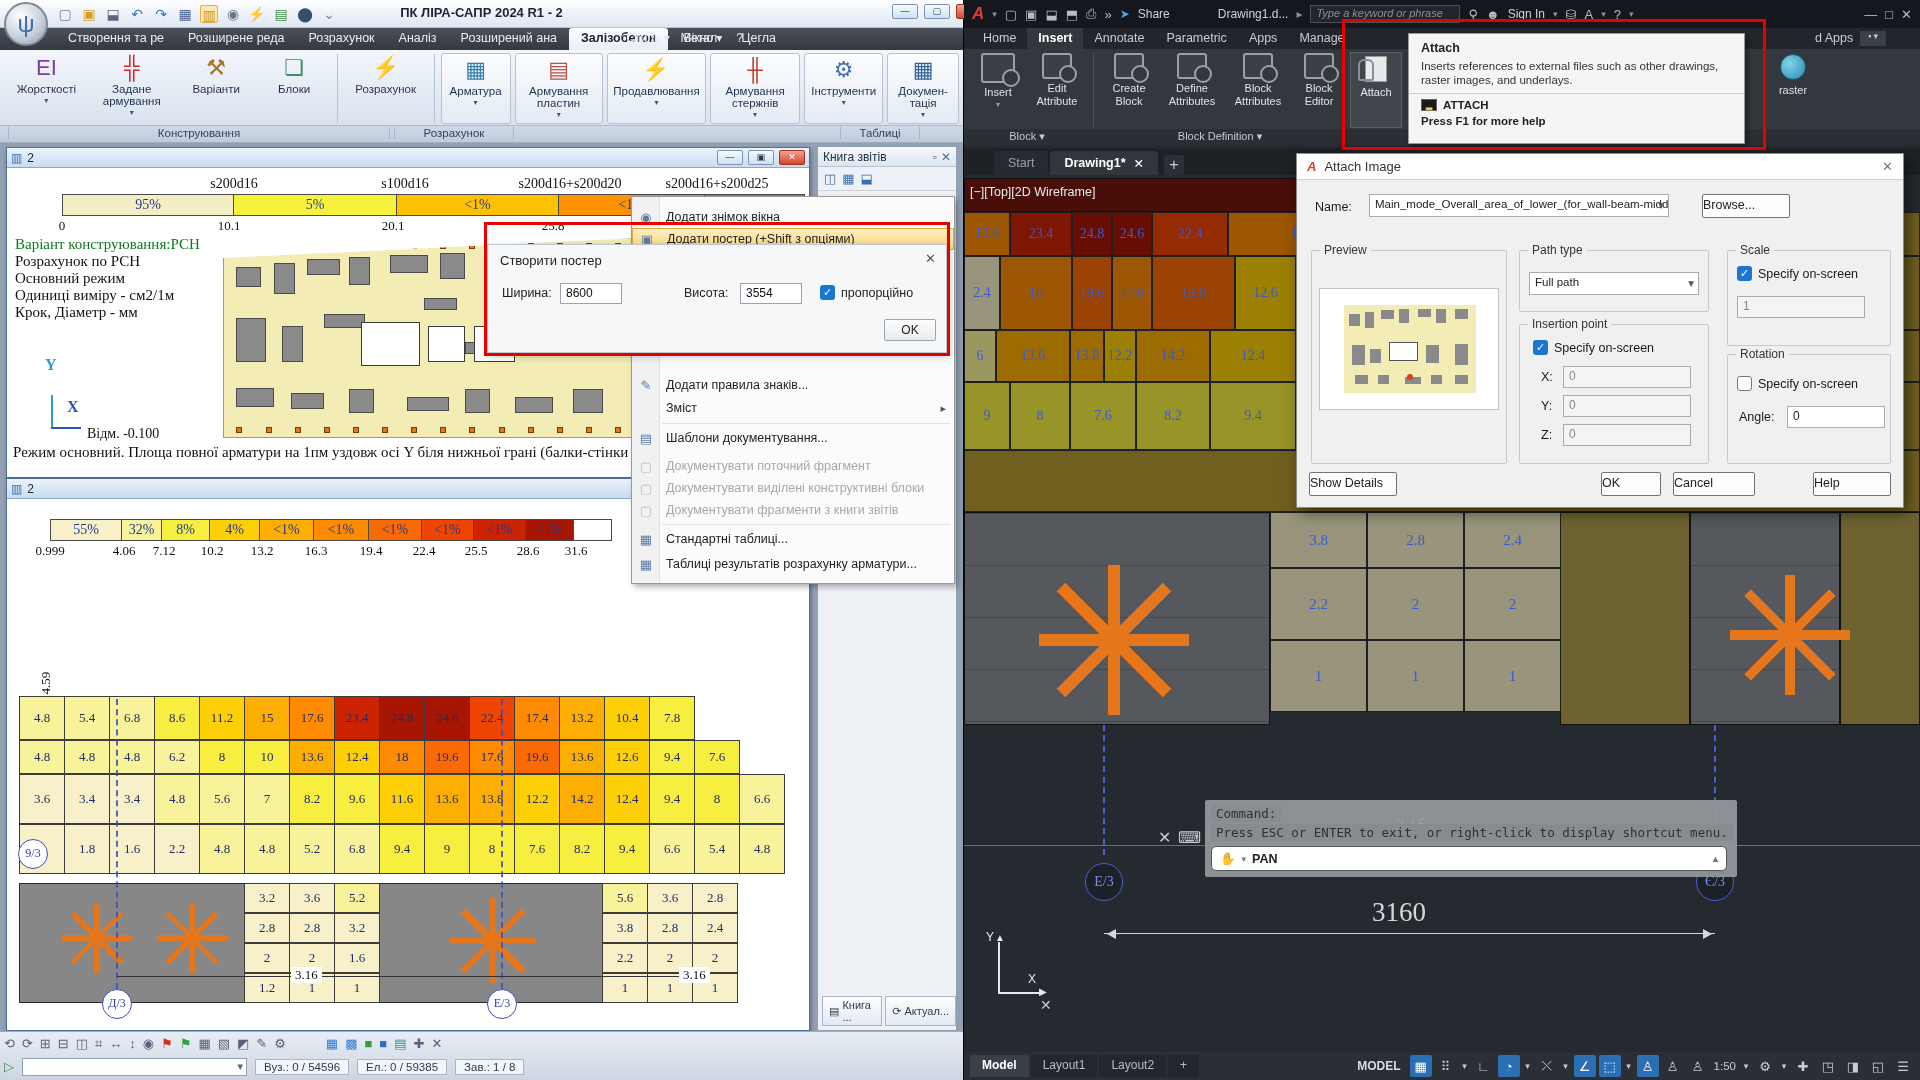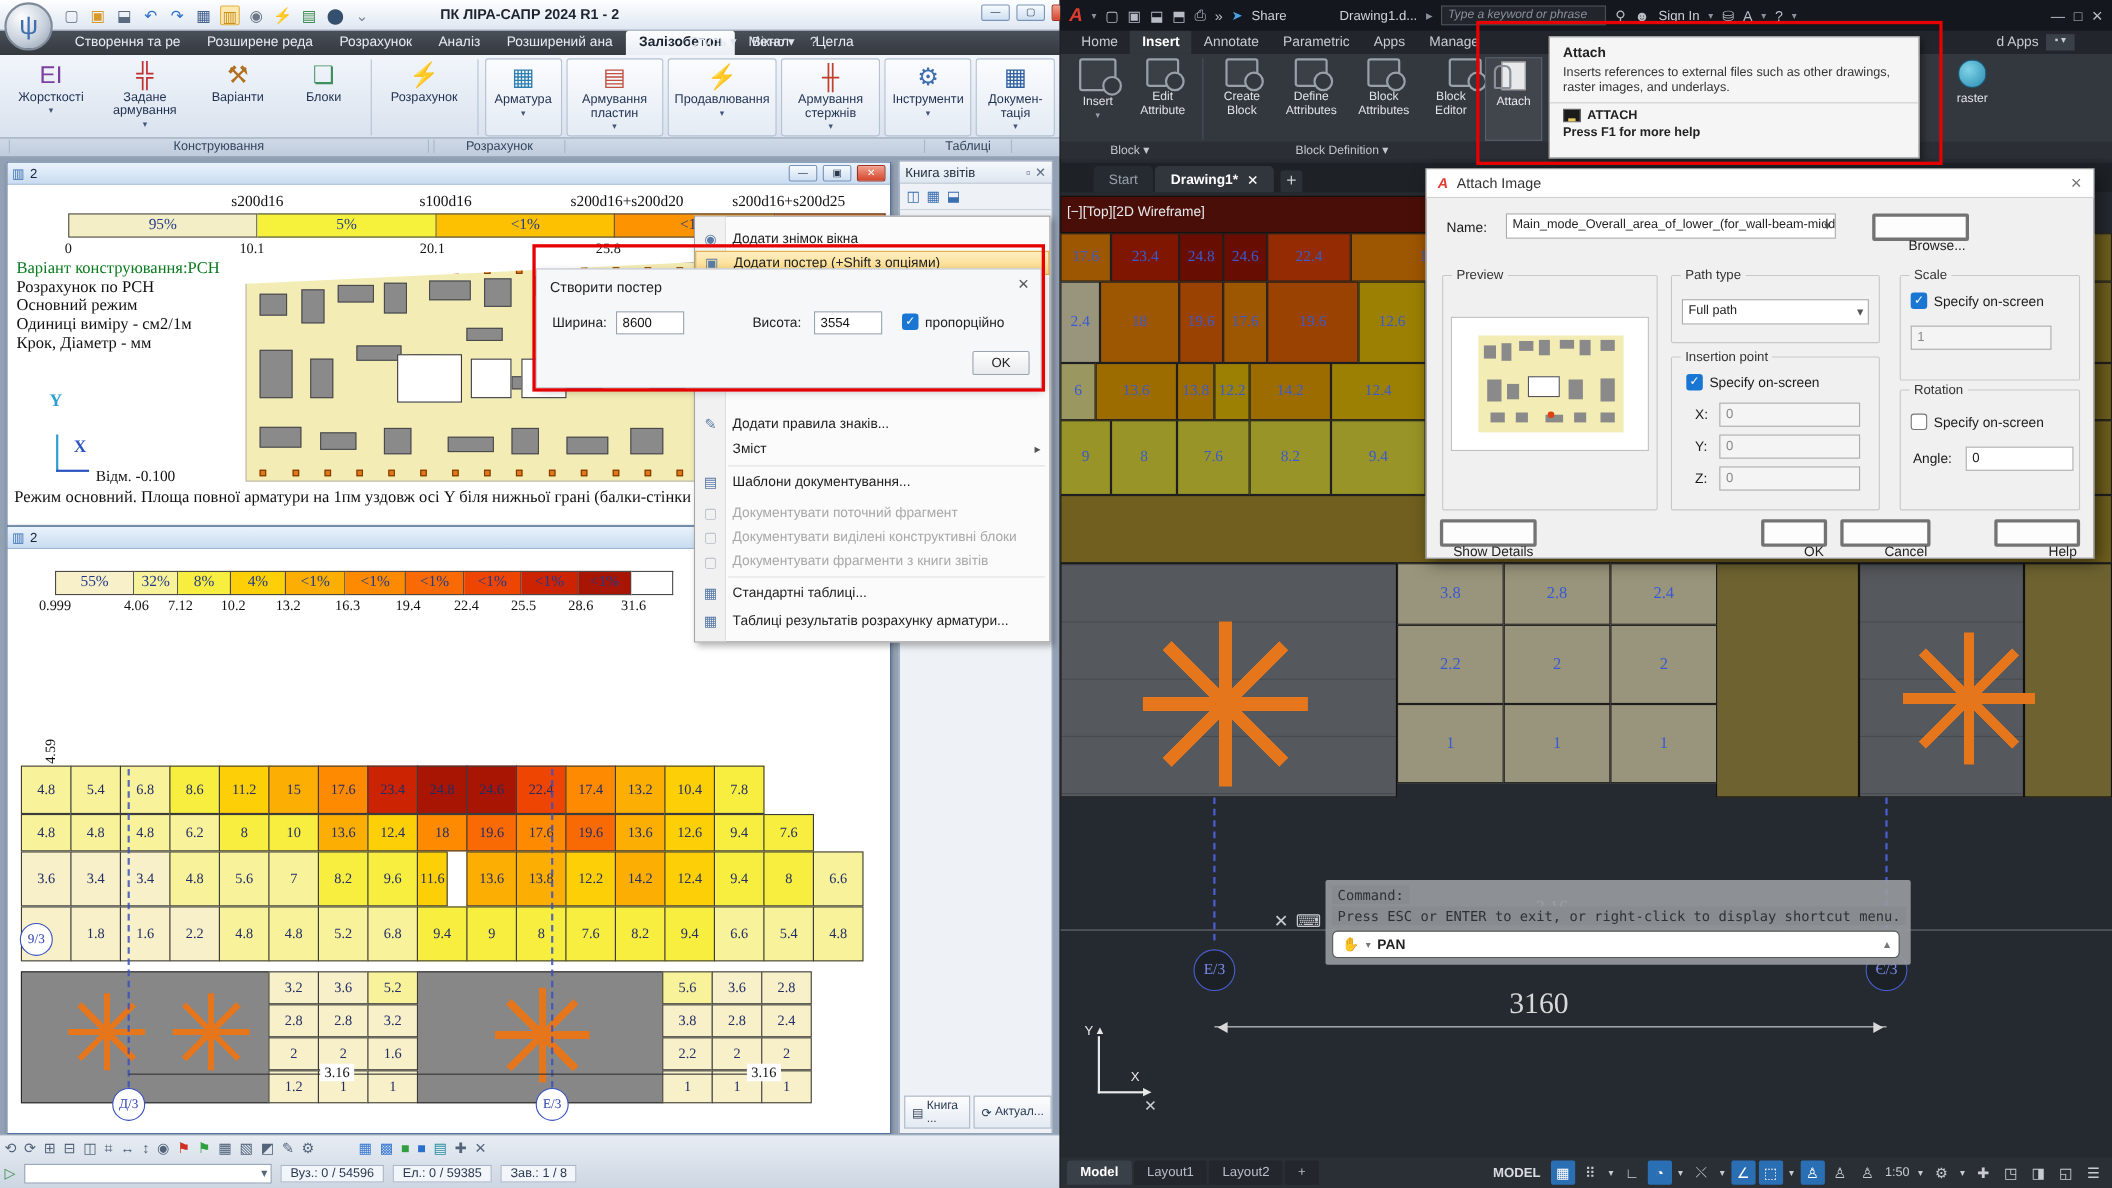--- a/index.html
+++ b/index.html
@@ -169,21 +169,21 @@
   .stico.on { background:#2a6fb4; color:#fff; }
   .sttext { color:#d8dce2; font-size:12px; margin:0 6px; }
   
   #attach-dlg { left:332px; top:153px; width:608px; height:355px; background:#f0f0f0; border:1px solid #8a8a8a;
     box-shadow:4px 5px 14px rgba(0,0,0,.5); z-index:55; color:#1a1a1a; font-size:12.5px; }
   #attach-dlg .dtitle { height:26px; background:#fff; border-bottom:1px solid #d0d0d0; display:flex; align-items:center; gap:8px; padding:0 10px; font-size:13px; color:#333; }
   .groupbox { position:absolute; border:1px solid #c8c8c8; border-radius:2px; }
   .groupbox > .glab { position:absolute; top:-8px; left:8px; background:#f0f0f0; padding:0 4px; font-size:12px; color:#333; }
   .dfld { position:absolute; height:22px; background:#fff; border:1px solid #ababab; font-size:12px; padding:2px 5px; color:#222; }
   .dfld.gray { background:#f4f4f4; color:#8a8a8a; }
-  .dbtn { position:absolute; height:24px; background:#fdfdfd; border:3px solid #737373; border-radius:2px; text-align:right; font-size:12.5px; padding-top:19px; color:#222; }
+  .dbtn { position:absolute; height:24px; background:#fdfdfd; border:1px solid #737373; border-radius:2px; text-align:left; font-size:12.5px; padding-top:3px; color:#222; }
   .combo { position:absolute; height:23px; background:#fff; border:1px solid #ababab; font-size:11.5px; padding:3px 16px 2px 5px; white-space:nowrap; overflow:hidden; color:#222; }
   .combo:after { content:"▾"; position:absolute; right:4px; top:3px; color:#555; }
   #dlg-preview { position:absolute; background:#fff; border:1px solid #c0c0c0; }
   #mini-plan { position:absolute; background:#f3ecb4; }
   #mini-plan .blk { position:absolute; background:#8a8a8a; }
 </style>
 </head>
 <body>
 
 <div id="stage">
@@ -456,21 +456,21 @@
             <div class="tcell" style="left: 642px; top: 241px; width: 46px; height: 34px; background: rgb(247, 238, 63);">9.4</div>
             <div class="tcell" style="left: 687px; top: 241px; width: 46px; height: 34px; background: rgb(247, 238, 63);">7.6</div>
             <div class="tcell" style="left: 12px; top: 275px; width: 46px; height: 50px; background: rgb(247, 240, 200);">3.6</div>
             <div class="tcell" style="left: 57px; top: 275px; width: 46px; height: 50px; background: rgb(247, 240, 200);">3.4</div>
             <div class="tcell" style="left: 102px; top: 275px; width: 46px; height: 50px; background: rgb(247, 240, 200);">3.4</div>
             <div class="tcell" style="left: 147px; top: 275px; width: 46px; height: 50px; background: rgb(248, 243, 155);">4.8</div>
             <div class="tcell" style="left: 192px; top: 275px; width: 46px; height: 50px; background: rgb(248, 243, 155);">5.6</div>
             <div class="tcell" style="left: 237px; top: 275px; width: 46px; height: 50px; background: rgb(248, 243, 155);">7</div>
             <div class="tcell" style="left: 282px; top: 275px; width: 46px; height: 50px; background: rgb(247, 238, 63);">8.2</div>
             <div class="tcell" style="left: 327px; top: 275px; width: 46px; height: 50px; background: rgb(247, 238, 63);">9.6</div>
-            <div class="tcell" style="left: 372px; top: 275px; width: 28px; height: 50px; background: rgb(252, 207, 6);">11.6</div>
+            <div class="tcell" style="left: 372px; top: 275px; width: 46px; height: 50px; background: rgb(252, 207, 6);">11.6</div>
             <div class="tcell" style="left: 417px; top: 275px; width: 46px; height: 50px; background: rgb(253, 174, 2);">13.6</div>
             <div class="tcell" style="left: 462px; top: 275px; width: 46px; height: 50px; background: rgb(253, 174, 2);">13.8</div>
             <div class="tcell" style="left: 507px; top: 275px; width: 46px; height: 50px; background: rgb(252, 207, 6);">12.2</div>
             <div class="tcell" style="left: 552px; top: 275px; width: 46px; height: 50px; background: rgb(253, 174, 2);">14.2</div>
             <div class="tcell" style="left: 597px; top: 275px; width: 46px; height: 50px; background: rgb(252, 207, 6);">12.4</div>
             <div class="tcell" style="left: 642px; top: 275px; width: 46px; height: 50px; background: rgb(247, 238, 63);">9.4</div>
             <div class="tcell" style="left: 687px; top: 275px; width: 46px; height: 50px; background: rgb(247, 238, 63);">8</div>
             <div class="tcell" style="left: 732px; top: 275px; width: 46px; height: 50px; background: rgb(248, 243, 155);">6.6</div>
             <div class="tcell" style="left: 12px; top: 325px; width: 46px; height: 50px; background: rgb(247, 240, 200);">2</div>
             <div class="tcell" style="left: 57px; top: 325px; width: 46px; height: 50px; background: rgb(247, 240, 200);">1.8</div>
@@ -718,21 +718,21 @@
           <span>Create Block</span>
         </div>
       <div class="acb" style="width:66px;">
           <div class="bic"></div>
           <span>Define Attributes</span>
         </div>
       <div class="acb" style="width:66px;">
           <div class="bic"></div>
           <span>Block Attributes</span>
         </div>
-      <div class="acb" style="width:56px;align-items:flex-end;">
+      <div class="acb" style="width:56px;">
           <div class="bic"></div>
           <span>Block Editor</span>
         </div>
       <div class="acsep"></div>
     </div>
     <div id="attach-btn" class="abs">
       <div class="clip-page"></div>
       <span>Attach</span>
     </div>
     <div id="ation-btn" class="abs">

